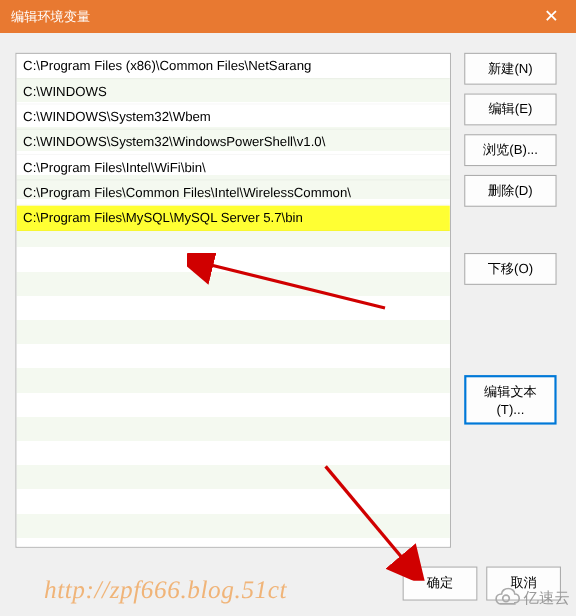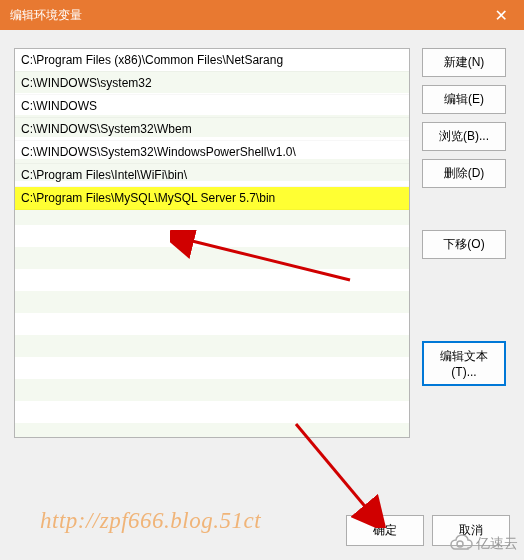--- a/index.html
+++ b/index.html
@@ -32,21 +32,21 @@
       padding: 18px 14px 14px 14px;
       display: flex;
       gap: 12px;
       height: calc(100% - 30px);
       position: relative;
     }
     .listbox {
       background: #fff;
       border: 1px solid #b5b5b5;
       width: 396px;
-      height: 390px;
+      height: 450px;
       overflow: hidden;
       position: relative;
     }
     .listbox-inner {
       position: relative;
     }
     .list-item {
       padding: 3px 6px;
       color: #000;
       font-size: 12px;
@@ -90,38 +90,38 @@
     .btn.primary { border: 2px solid #0078d7; margin-top: 36px; }
     .spacer-sm { height: 26px; }
     .spacer-md { height: 30px; }
     .footer-btns {
       position: absolute;
       bottom: 14px;
       right: 14px;
       display: flex;
       gap: 8px;
     }
-    .footer-btns .btn { width: 78px; padding: 6px 4px; }
+    .footer-btns .btn { width: 68px; padding: 6px 4px; }
     .arrow-svg {
       position: absolute;
       top: 230px;
       left: 170px;
       z-index: 3;
       pointer-events: none;
     }
     .arrow-svg2 {
       position: absolute;
       top: 418px;
       left: 286px;
       z-index: 3;
       pointer-events: none;
     }
     .watermark-url {
       position: absolute;
-      bottom: 26px;
+      bottom: 10px;
       left: 40px;
       font-size: 23px;
       font-family: "Comic Sans MS", cursive;
       font-style: italic;
       color: rgba(240, 140, 40, 0.6);
       z-index: 2;
       pointer-events: none;
       letter-spacing: 0.5px;
     }
     .watermark-logo {
@@ -148,25 +148,25 @@
 <div class="titlebar">
   <span class="titlebar-title">编辑环境变量</span>
   <span class="close-btn">✕</span>
 </div>
 
 <div class="content">
   <div class="listbox">
     <div class="stripe-bg"></div>
     <div class="listbox-inner" id="list-container">
         <div class="list-item">C:\Program Files (x86)\Common Files\NetSarang</div>
-        <div class="list-item">C:\WINDOWS\system32</div>
         <div class="list-item">C:\WINDOWS</div>
         <div class="list-item">C:\WINDOWS\System32\Wbem</div>
         <div class="list-item">C:\WINDOWS\System32\WindowsPowerShell\v1.0\</div>
         <div class="list-item">C:\Program Files\Intel\WiFi\bin\</div>
+        <div class="list-item">C:\Program Files\Common Files\Intel\WirelessCommon\</div>
         <div class="list-item highlighted">C:\Program Files\MySQL\MySQL Server 5.7\bin</div>
       </div>
   </div>
 
   <div class="sidebar">
     <button class="btn">新建(N)</button>
     <button class="btn">编辑(E)</button>
     <button class="btn">浏览(B)...</button>
     <button class="btn">删除(D)</button>
     <div class="spacer-sm"></div>

